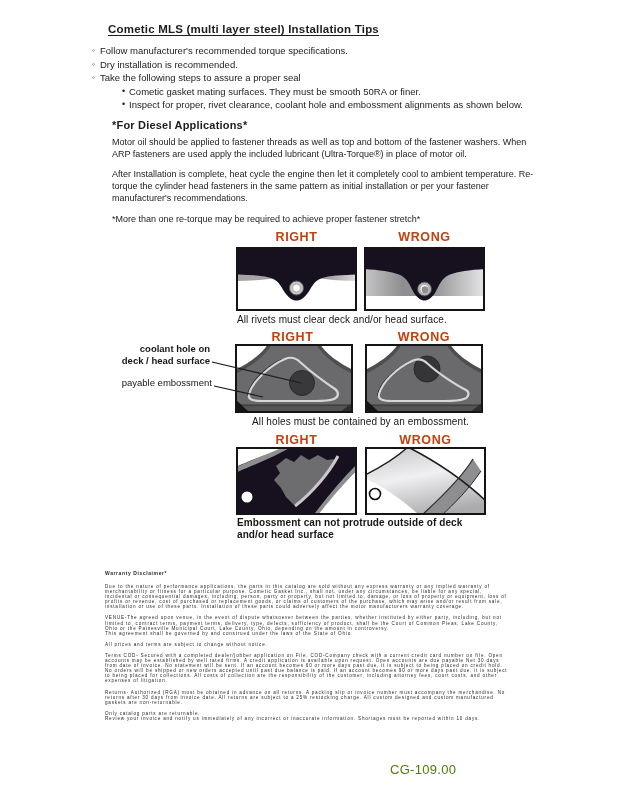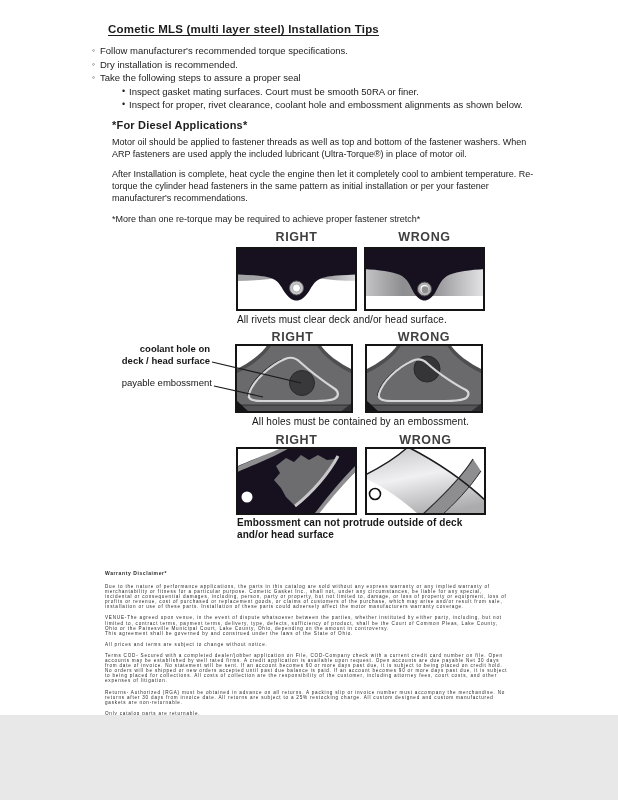--- a/index.html
+++ b/index.html
@@ -1,37 +1,37 @@
 <!DOCTYPE html>
 <html><head>
 <meta charset="utf-8">
 <style>
   html,body{margin:0;padding:0;background:#e8e8e8;}
   .page{
-    position:relative;width:618px;height:715px;background:#ffffff;
+    position:relative;width:618px;height:800px;background:#ffffff;
     font-family:"Liberation Sans", sans-serif;color:#1c1c1c;overflow:hidden;
     margin:0 auto;
   }
   .abs{position:absolute;}
   .title{
     left:108px;top:23px;font-size:11.5px;font-weight:bold;
     text-decoration:underline;text-underline-offset:2px;letter-spacing:.2px;
   }
   .bullets{left:92px;top:44px;width:480px;font-size:9.5px;}
   .b-row{display:flex;line-height:13.6px;white-space:nowrap;}
   .b-row .mk{width:8px;flex:none;font-size:8.5px;}
   .b-row.sub{margin-left:30px;}
   .b-row.sub .mk{width:7px;font-size:9px;}
   .diesel{left:112px;top:119px;width:432px;font-size:9px;line-height:12px;}
   .diesel h3{margin:0 0 5px 0;font-size:11px;font-weight:bold;letter-spacing:.2px;}
   .diesel p{margin:0 0 8px 0;}
   .diesel .note{margin-top:9px;}
   .dlabel{
     font-size:12.5px;font-weight:600;letter-spacing:.6px;text-align:center;
-    width:121px;color:#404040;
+    width:121px;color:#c2410c;
   }
   .caption{font-size:10px;color:#161616;letter-spacing:.1px;}
   .pre{white-space:pre-line;font-weight:bold;}
   .sidelabel{font-size:9.5px;text-align:right;line-height:11.5px;color:#161616;}
   .panel{display:block;}
   .warranty{left:105px;top:570px;width:406px;color:#2a2a2a;}
   .warranty h4{margin:0 0 8px 0;font-size:5px;letter-spacing:.6px;font-weight:bold;}
   .warranty p{
     margin:0 0 6px 0;font-size:4.6px;line-height:5.1px;letter-spacing:.8px;
     white-space:pre-line;
@@ -54,21 +54,21 @@
     <div class="b-row">
       <span class="mk">◦</span>
       <span>Dry installation is recommended.</span>
     </div>
     <div class="b-row">
       <span class="mk">◦</span>
       <span>Take the following steps to assure a proper seal</span>
     </div>
     <div class="b-row sub">
       <span class="mk">•</span>
-      <span>Inspect gasket mating surfaces.  Court must be smooth 50RA or finer.</span>
+      <span>Cometic gasket mating surfaces.  They must be smooth 50RA or finer.</span>
     </div>
     <div class="b-row sub">
       <span class="mk">•</span>
       <span>Inspect for proper, rivet clearance, coolant hole and embossment alignments as shown below.</span>
     </div>
   </div>
 
   <div class="abs diesel">
     <h3>*For Diesel Applications*</h3>
     <p>Motor oil should be applied to fastener threads as well as top and bottom of the fastener washers. When ARP fasteners are used apply the included lubricant (Ultra-Torque®) in place of motor oil.</p>

